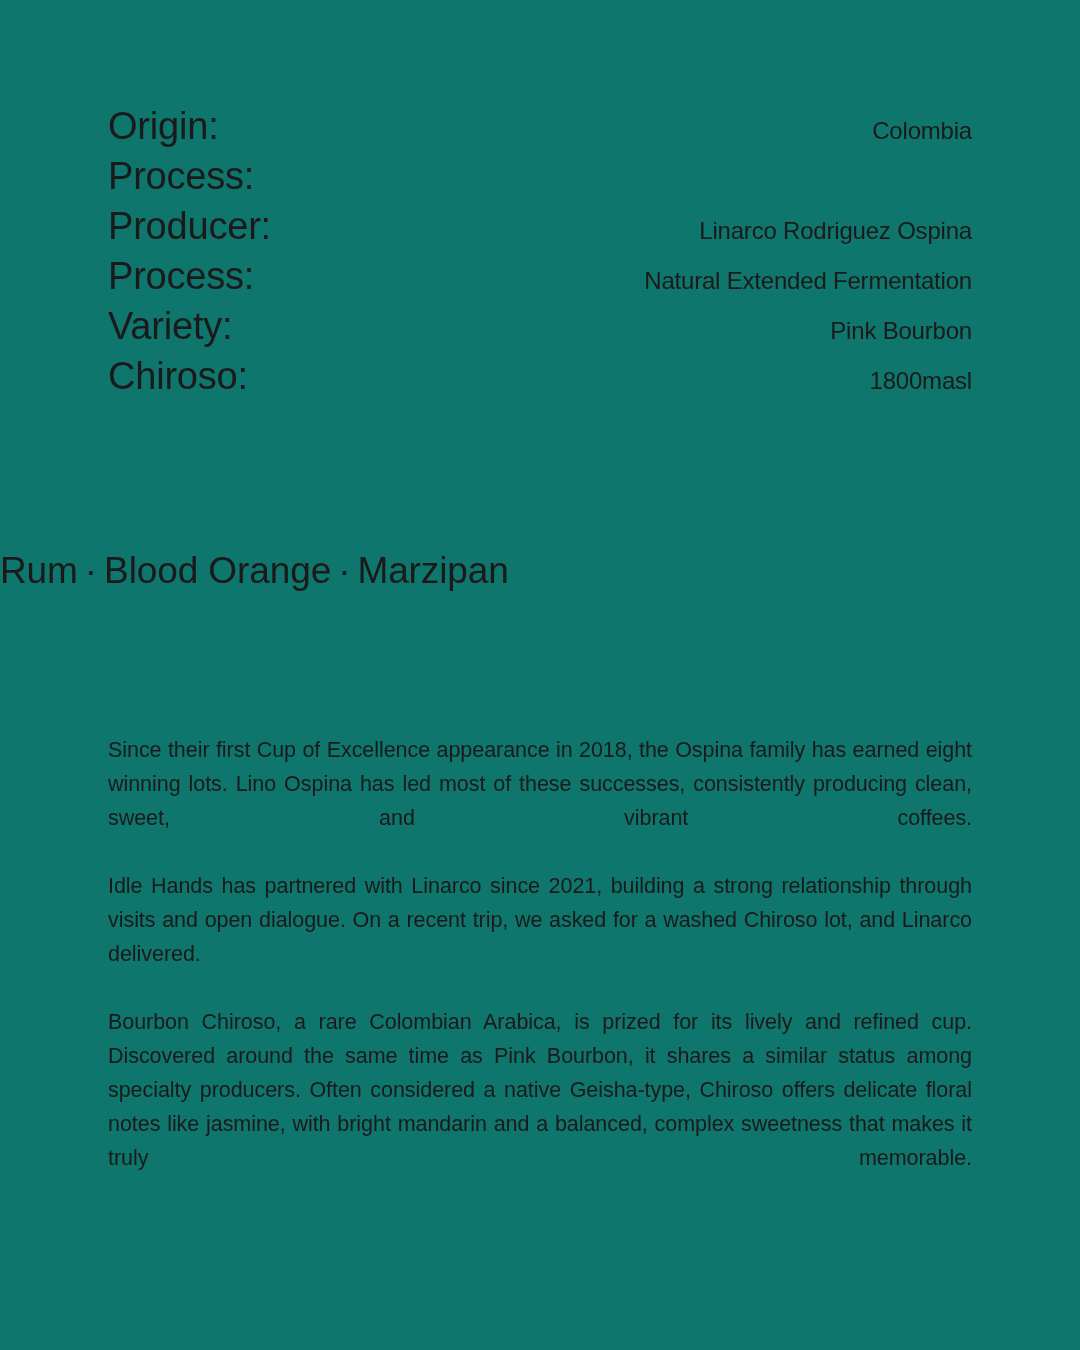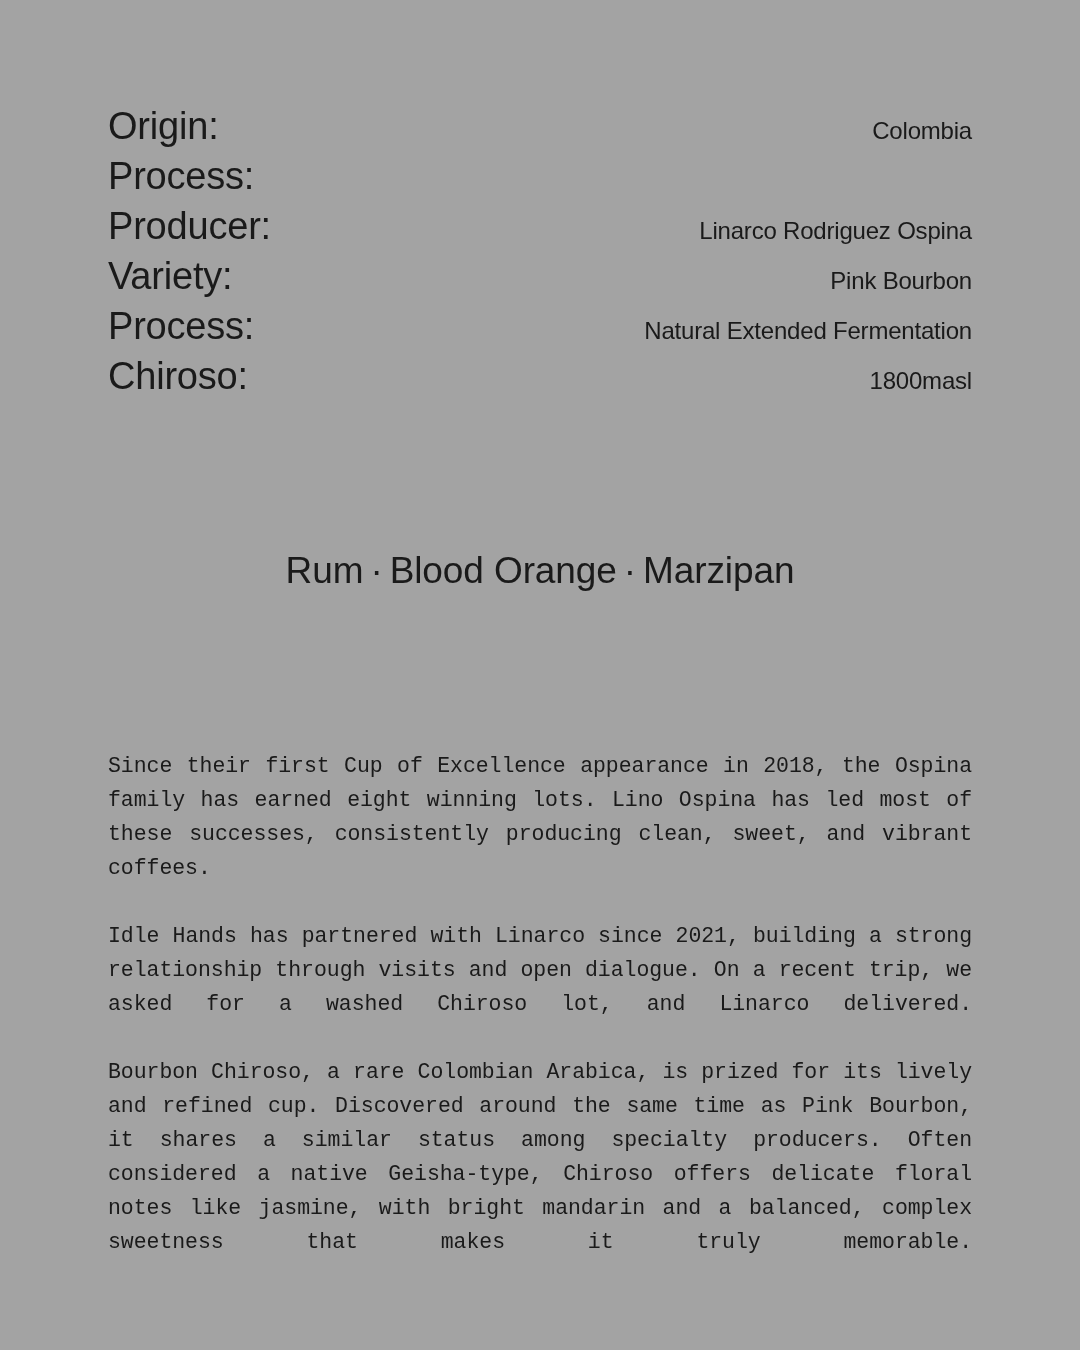--- a/index.html
+++ b/index.html
@@ -16,21 +16,21 @@
     color: #1a1a1a;
     -webkit-font-smoothing: antialiased;
     overflow: hidden;
   }
 
   .card {
     position: relative;
     width: 1080px;
     height: 1350px;
     box-sizing: border-box;
-    background: #a3a3a3;
+    background: #0f766e;
   }
 
   
   .spec-table {
     position: absolute;
     left: 108px;
     top: 101px;
     width: 864px;
   }
 
@@ -61,39 +61,37 @@
     flex: 0 0 auto;
     padding-left: 24px;
   }
 
   
   .tasting-notes {
     position: absolute;
     left: 0;
     top: 548px;
     width: 1080px;
-    text-align: center;
     font-size: 37px;
     line-height: 46px;
     letter-spacing: -0.1px;
     color: #1a1a1a;
     white-space: nowrap;
   }
 
   .tn-sep {
     padding: 0 7px;
   }
 
   
   .body-copy {
     position: absolute;
     left: 108px;
-    top: 749px;
+    top: 733px;
     width: 864px;
-    font-family: Liberation Mono, monospace;
   }
 
   .body-paragraph {
     font-size: 21.5px;
     line-height: 34px;
     letter-spacing: -0.05px;
     color: #1a1a1a;
     text-align: justify;
     text-justify: inter-word;
     margin: 0;
@@ -122,27 +120,27 @@
       <span class="spec-label">Process:</span>
     </div>
 
 
     <div class="spec-row">
       <span class="spec-label">Producer:</span>
       <span class="spec-value">Linarco Rodriguez Ospina</span>
     </div>
 
     <div class="spec-row">
-      <span class="spec-label">Variety:</span>
-      <span class="spec-value">Pink Bourbon</span>
+      <span class="spec-label">Process:</span>
+      <span class="spec-value">Natural Extended Fermentation</span>
     </div>
 
     <div class="spec-row">
-      <span class="spec-label">Process:</span>
-      <span class="spec-value">Natural Extended Fermentation</span>
+      <span class="spec-label">Variety:</span>
+      <span class="spec-value">Pink Bourbon</span>
     </div>
 
     <div class="spec-row">
       <span class="spec-label">Chiroso:</span>
       <span class="spec-value">1800masl</span>
     </div>
 
   </div>
 
   <div class="tasting-notes">

